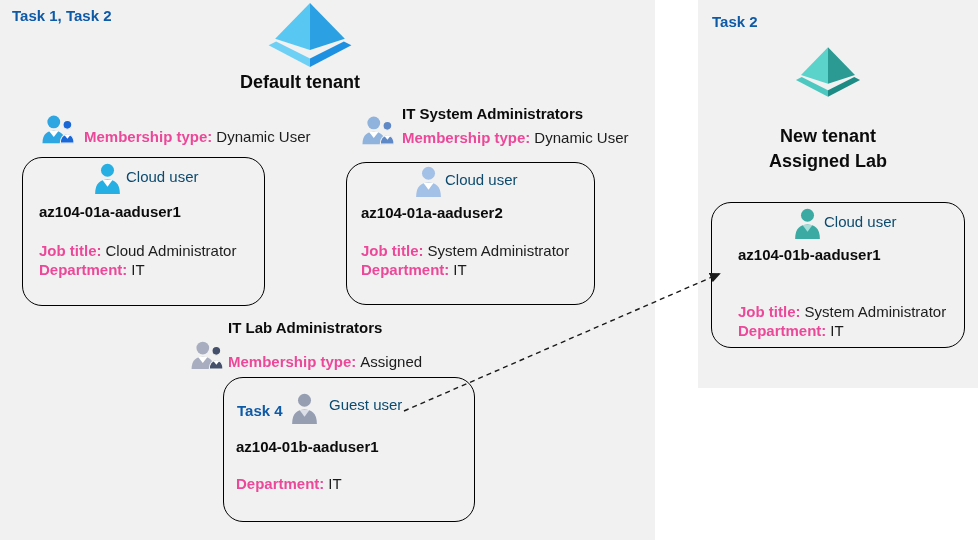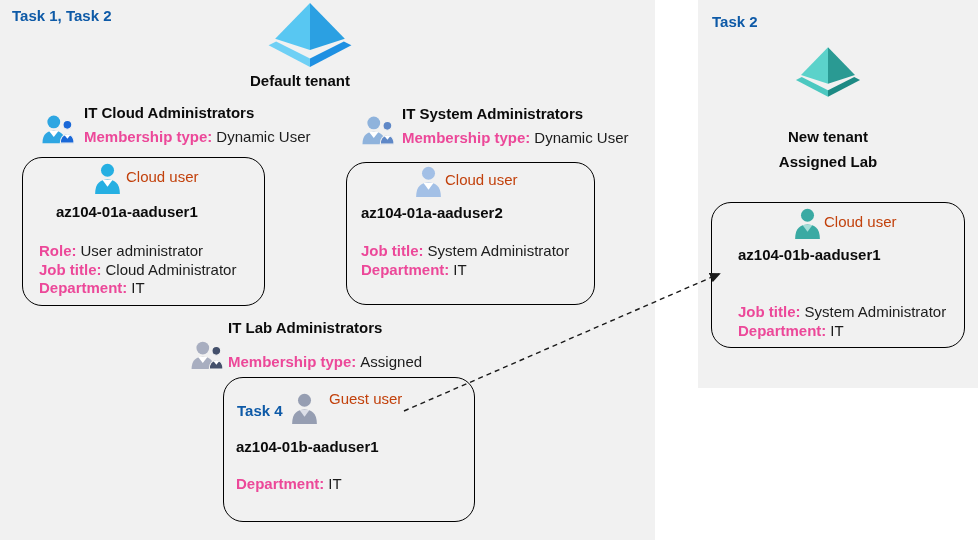--- a/index.html
+++ b/index.html
@@ -3,27 +3,27 @@
 <meta charset="utf-8">
 <style>
   html,body{margin:0;padding:0;background:#ffffff;}
   body{font-family:"Liberation Sans",sans-serif;color:#151515;}
   #canvas{position:relative;width:978px;height:540px;background:#ffffff;overflow:hidden;}
   .region{position:absolute;background:#f1f1f1;}
   #left-region{left:0;top:0;width:655px;height:540px;}
   #right-region{left:698px;top:0;width:280px;height:388px;}
   .abs{position:absolute;}
   .task-label{font-weight:700;font-size:15px;color:#0e5aa7;white-space:nowrap;}
-  .tenant-title{font-weight:700;font-size:15px;color:#0b0b0b;text-align:center;white-space:nowrap;}
+  .tenant-title{font-weight:700;font-size:18px;color:#0b0b0b;text-align:center;white-space:nowrap;}
   .group-title{font-weight:700;font-size:15px;color:#0b0b0b;white-space:nowrap;}
   .kv{font-size:15px;white-space:nowrap;color:#1c1c1c;}
   .kv .b{font-weight:700;color:#ec4899;margin-right:4px;}
   .card{position:absolute;border:1.3px solid #000;border-radius:20px;background:transparent;}
   .card .name{position:absolute;font-weight:700;font-size:15px;color:#0b0b0b;white-space:nowrap;}
-  .card .utype{position:absolute;font-size:15px;color:#c2410c;white-space:nowrap;}
+  .card .utype{position:absolute;font-size:15px;color:#0c4a6e;white-space:nowrap;}
   .lines{position:absolute;}
   .lines .kv{line-height:18.5px;}
   .icon-box{position:absolute;}
   svg{display:block;}
   #arrow-layer{position:absolute;left:0;top:0;pointer-events:none;}
 </style>
 </head>
 <body>
 
 <div id="canvas">
@@ -46,37 +46,35 @@
   <div class="icon-box" style="left:42px;top:114px;width:32px;height:31px;">
     <svg viewBox="0 0 34 31" width="32" height="31">
       <circle cx="12.5" cy="7.5" r="6.8" fill="#2ea6e2"></circle>
       <path d="M0.5,30 C0.5,20 6,16.8 12.5,16.8 C19,16.8 24.5,20 24.5,30 Z" fill="#2ea6e2"></path>
       <polygon points="7.5,17.2 17.5,17.2 12.5,23.5" fill="#ffffff"></polygon>
       <circle cx="27" cy="10.5" r="4.7" stroke="#f1f1f1" stroke-width="1.2" fill="#1a68d8"></circle>
       <path d="M19.5,30 C19.5,23 23,20.8 27,20.8 C31,20.8 34,23 34,30 Z" stroke="#f1f1f1" stroke-width="1.2" fill="#1a68d8"></path>
       <polygon points="23.8,21.4 30.2,21.4 27,25.4" fill="#ffffff"></polygon>
     </svg>
   </div>
-  <div class="abs group-title" style="left:84px;top:104px;">IT Cloud Administrators</div>
   <div class="abs kv" style="left:84px;top:128px;">
     <span class="b">Membership type:</span><span>Dynamic User</span>
   </div>
 
   <div class="card" style="left:22px;top:157px;width:241px;height:147px;">
     <div class="icon-box" style="left:71px;top:5px;">
       <svg viewBox="0 0 26 31" width="27" height="32">
         <circle cx="13" cy="7" r="6.3" fill="#25afe2"></circle>
         <path d="M1,30 C1,19.5 6.3,16 13,16 C19.7,16 25,19.5 25,30 Z" fill="#25afe2"></path>
         <polygon points="8.2,16.4 17.8,16.4 13,23" fill="#ffffff"></polygon>
       </svg>
     </div>
     <div class="utype" style="left:103px;top:10px;">Cloud user</div>
-    <div class="name" style="left:16px;top:45px;margin-left:17px;">az104-01a-aaduser1</div>
+    <div class="name" style="left:16px;top:45px;">az104-01a-aaduser1</div>
     <div class="lines" style="left:16px;top:84px;">
-      <div class="kv"><span class="b">Role:</span><span>User administrator</span></div>
       <div class="kv"><span class="b">Job title:</span><span>Cloud Administrator</span></div>
       <div class="kv"><span class="b">Department:</span><span>IT</span></div>
     </div>
   </div>
 
   <div class="icon-box" style="left:362px;top:115px;width:32px;height:31px;">
     <svg viewBox="0 0 34 31" width="32" height="31">
       <circle cx="12.5" cy="7.5" r="6.8" fill="#8fb3dc"></circle>
       <path d="M0.5,30 C0.5,20 6,16.8 12.5,16.8 C19,16.8 24.5,20 24.5,30 Z" fill="#8fb3dc"></path>
       <polygon points="7.5,17.2 17.5,17.2 12.5,23.5" fill="#ffffff"></polygon>
@@ -123,21 +121,21 @@
 
   <div class="card" style="left:175px;top:377px;width:250px;height:143px;margin-left:48px;">
     <div class="task-label" style="position:absolute;left:13px;top:24px;">Task 4</div>
     <div class="icon-box" style="left:67px;top:15px;">
       <svg viewBox="0 0 26 31" width="27" height="32">
         <circle cx="13" cy="7" r="6.3" fill="#969eb2"></circle>
         <path d="M1,30 C1,19.5 6.3,16 13,16 C19.7,16 25,19.5 25,30 Z" fill="#969eb2"></path>
         <polygon points="8.2,16.4 17.8,16.4 13,23" fill="#dcdfe8"></polygon>
       </svg>
     </div>
-    <div class="utype" style="left:105px;top:12px;">Guest user</div>
+    <div class="utype" style="left:105px;top:18px;">Guest user</div>
     <div class="name" style="left:12px;top:60px;">az104-01b-aaduser1</div>
     <div class="lines" style="left:12px;top:97px;">
       <div class="kv"><span class="b">Department:</span><span>IT</span></div>
     </div>
   </div>
 
   <div class="abs task-label" style="left:712px;top:13px;">Task 2</div>
   <div class="icon-box" style="left:793px;top:39px;width:70px;height:66px;">
     <svg viewBox="0 0 96 68" width="70" height="66">
       <polygon points="48,0 11,38 48,50" fill="#5bd2ca"></polygon>

